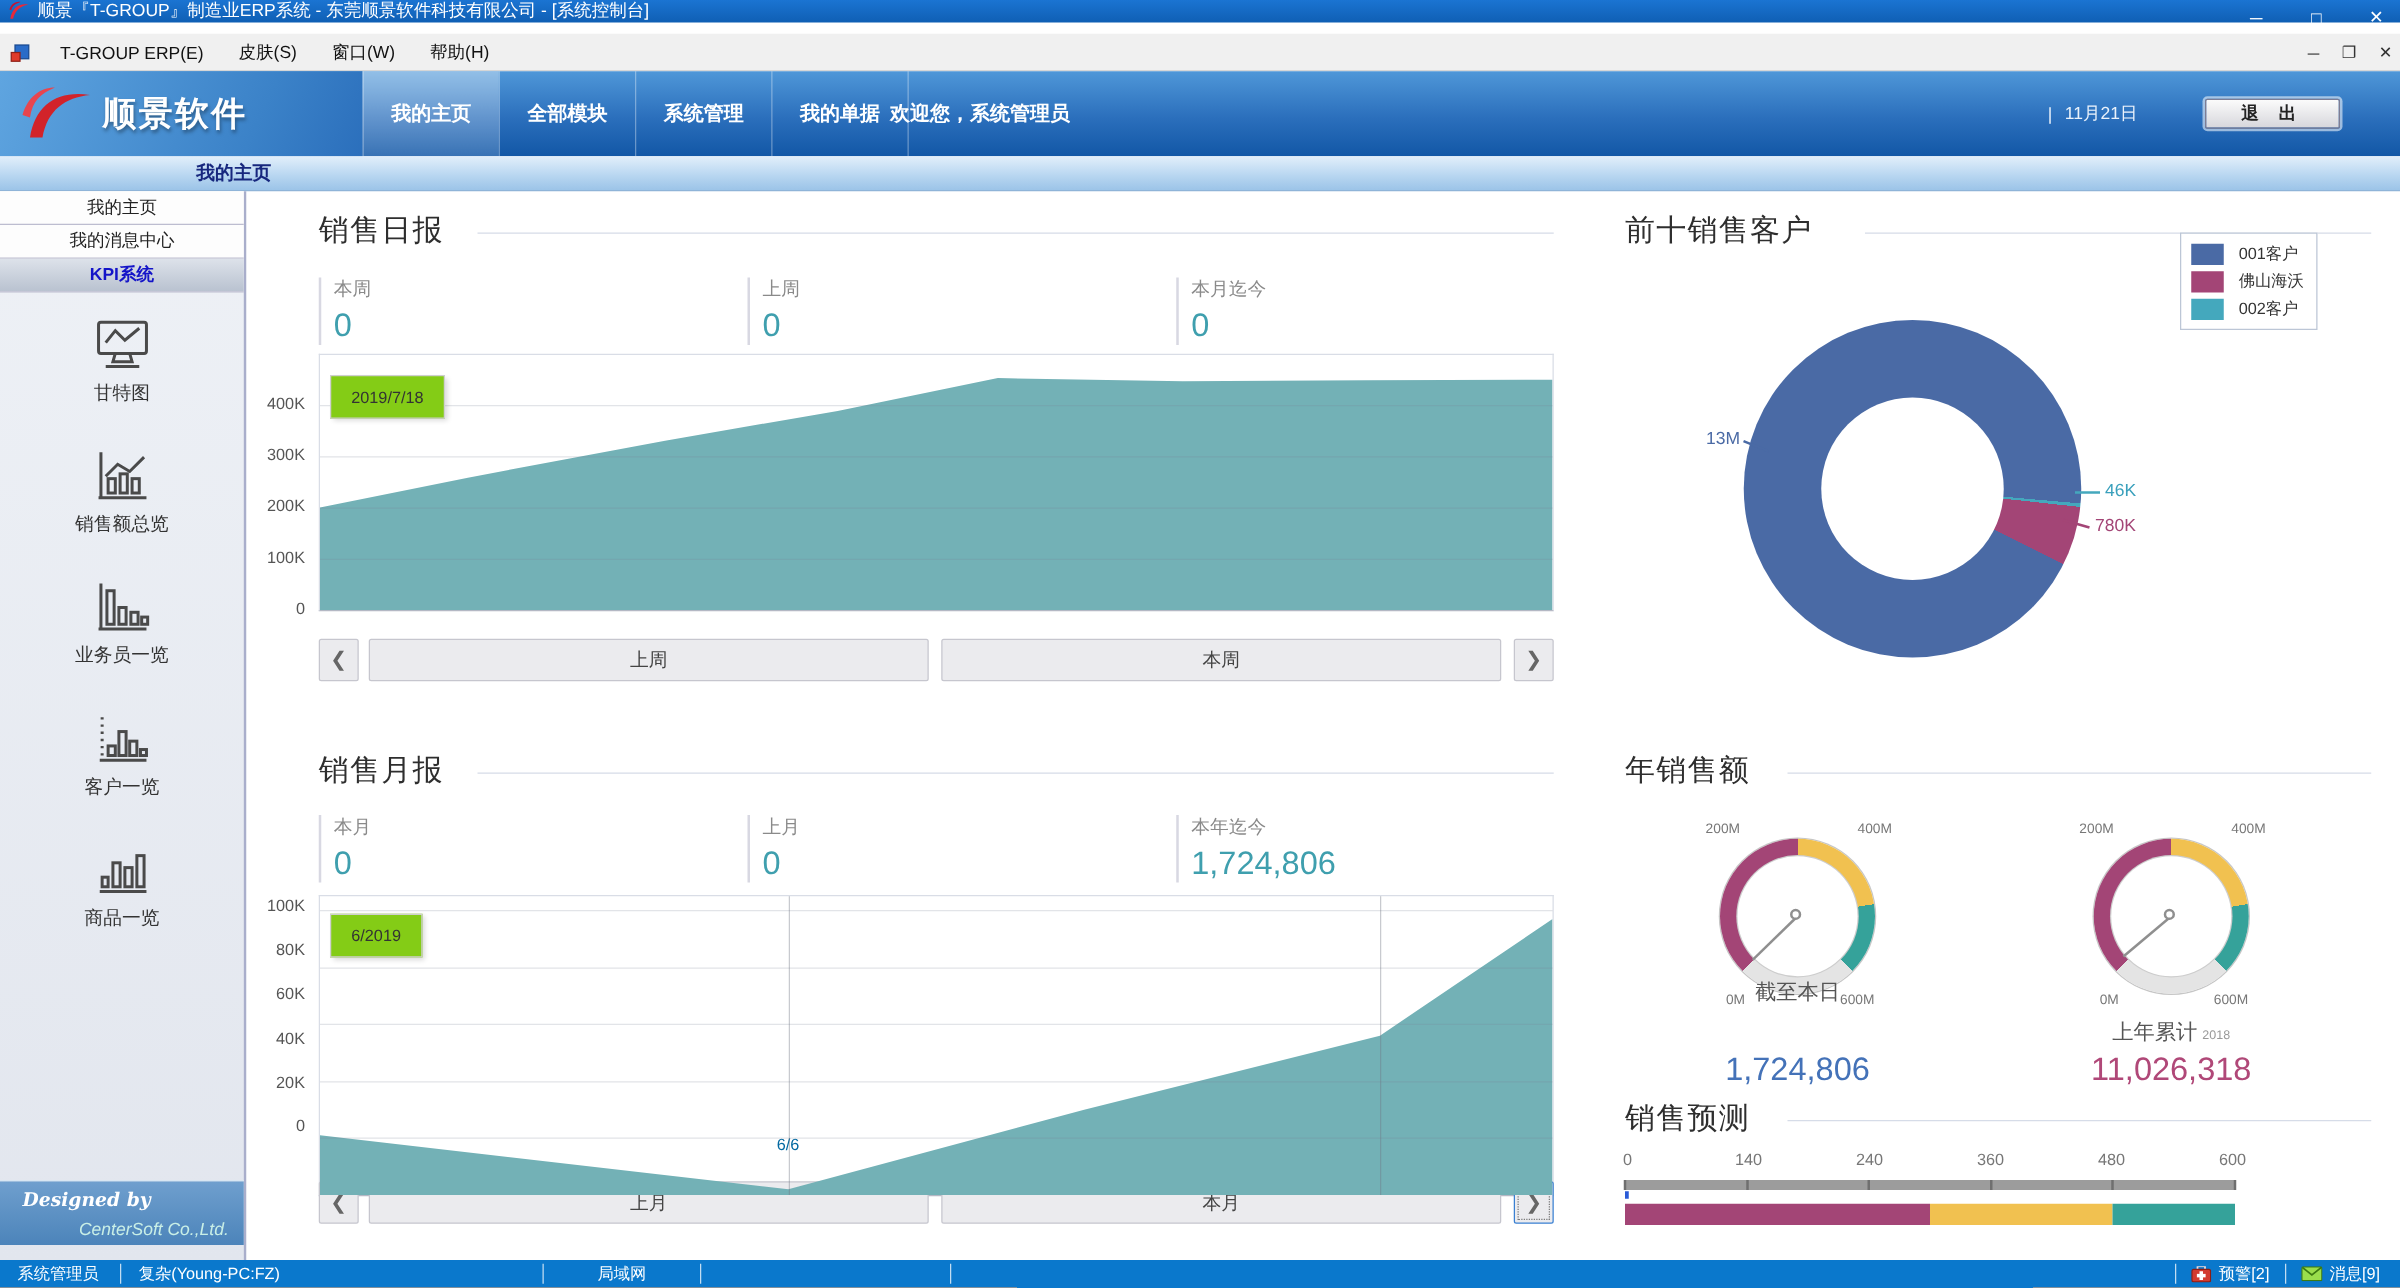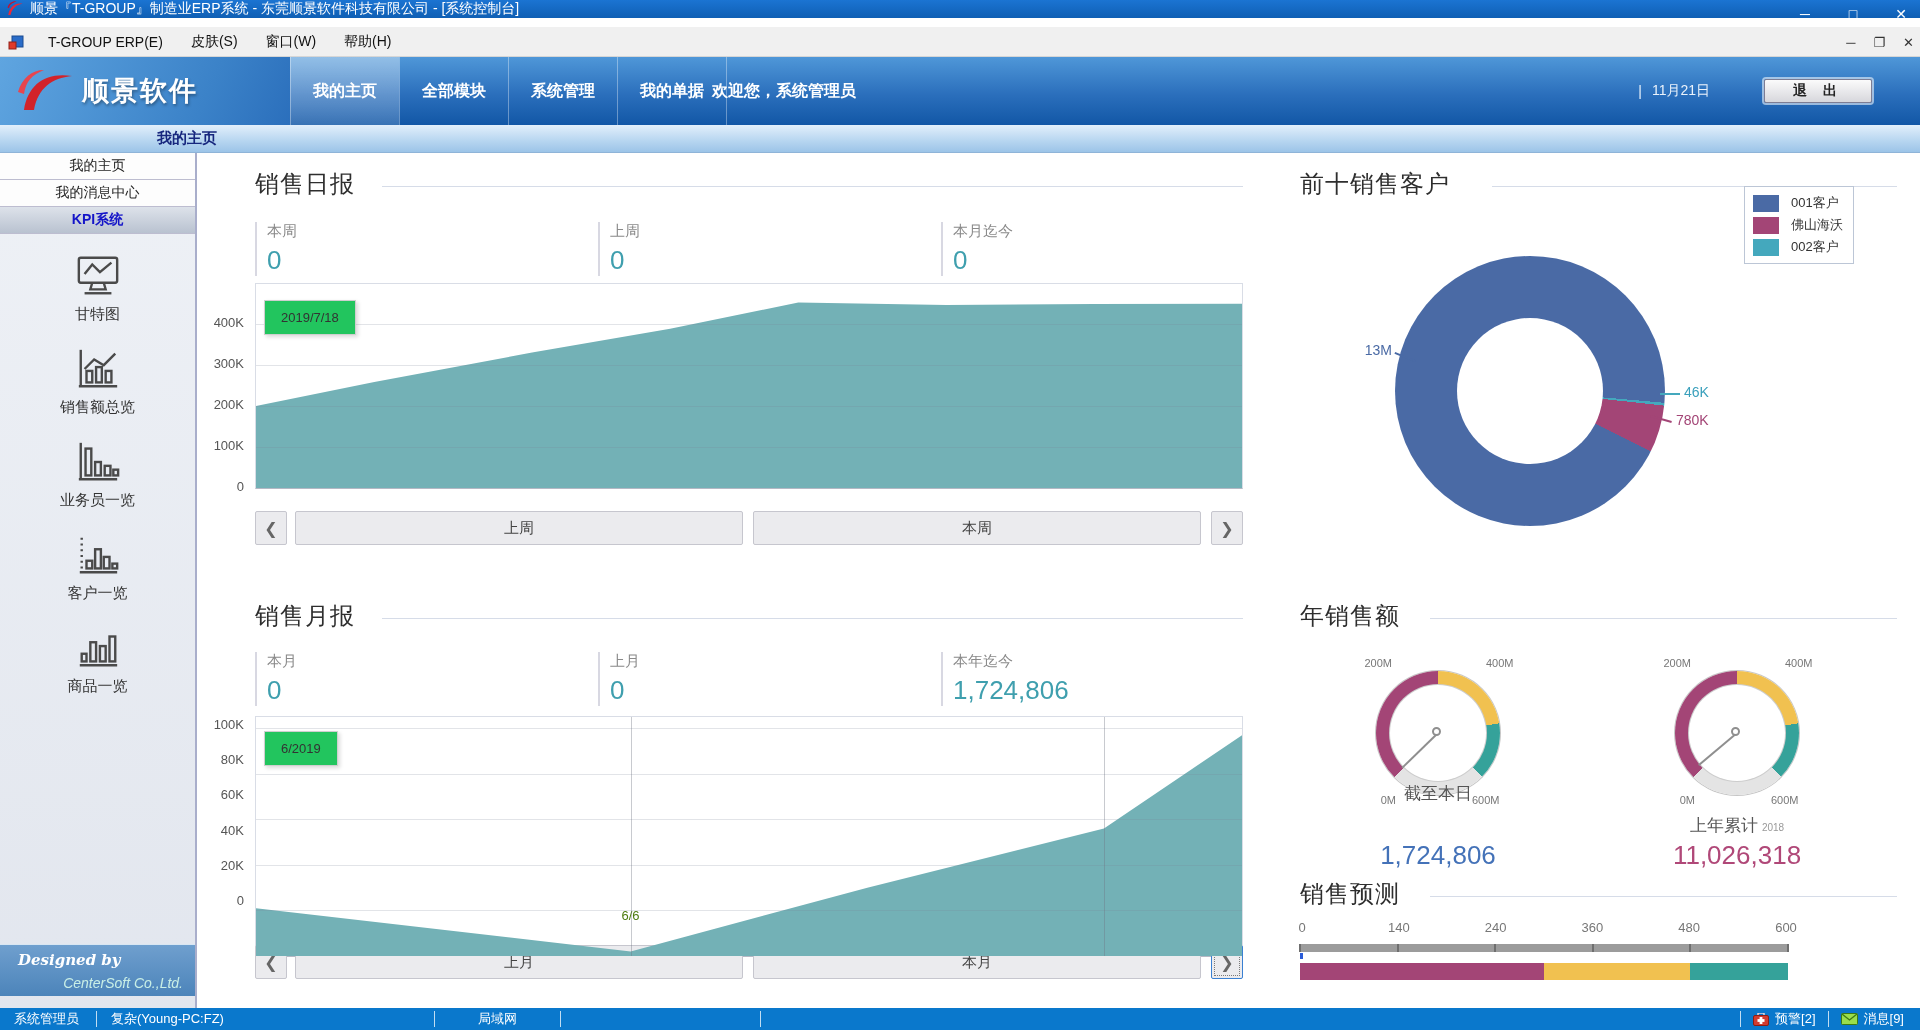--- a/index.html
+++ b/index.html
@@ -42,43 +42,43 @@
   .crumbbar{position:absolute;left:0;top:125px;width:1920px;height:28px;
     background:linear-gradient(180deg,#e2effb 0%,#b6d5f0 60%,#9cc4e8 100%);border-bottom:1px solid #8fb4d8;}
   .crumb{position:absolute;left:157px;top:4px;font-size:15px;font-weight:bold;color:#17277e;}
 
   
   .sidebar{position:absolute;left:0;top:153px;width:197px;height:855px;
     background:linear-gradient(180deg,#eef1f6,#e2e6ee);border-right:2px solid #a9aecb;}
   .side-row{height:27px;display:flex;align-items:center;justify-content:center;font-size:14px;color:#222;
     background:#fdfdfd;border-bottom:1px solid #bdbdd0;}
   .side-row.active{background:linear-gradient(180deg,#dde2ea,#b9c2d0);color:#1414c8;font-weight:bold;}
-  .side-tools{position:absolute;left:0;top:84px;width:195px;display:flex;flex-direction:column;align-items:center;padding-top:16px;}
+  .side-tools{position:absolute;left:0;top:84px;width:195px;display:flex;flex-direction:column;align-items:center;padding-top:16px;gap:12px;}
   .tool{display:flex;flex-direction:column;align-items:center;margin-bottom:22px;}
   .tool svg{width:46px;height:46px;}
   .tool .tool-label{margin-top:6px;font-size:15px;color:#333;}
   .designed{position:absolute;left:0;bottom:12px;width:195px;height:52px;
     background:linear-gradient(180deg,#6f9fce,#4c84ba);border-top:1px solid #d8e6f2;}
   .designed .d1{position:absolute;left:18px;top:6px;color:#fff;font-size:15px;font-style:italic;font-weight:bold;font-family:"DejaVu Serif","Liberation Serif",serif;}
   .designed .d2{position:absolute;right:12px;bottom:5px;color:#c9efe6;font-size:14px;font-style:italic;}
 
   
   .section-title{position:absolute;font-size:24px;color:#2e2e2e;font-weight:500;letter-spacing:1px;}
   .section-line{position:absolute;height:1px;background:#d6dce8;}
   .stat-col{position:absolute;border-left:2px solid #d8d8e2;padding-left:10px;width:300px;}
   .stat-label{font-size:15px;color:#8a8a8a;}
   .stat-value{font-size:26px;color:#3f9fae;margin-top:4px;}
 
   .plot{position:absolute;background:#fff;border:1px solid #d9dde6;border-bottom:1px solid #b4b8c4;}
   .gridline-h{position:absolute;left:0;width:100%;height:1px;background:rgba(125,130,150,.22);z-index:3;}
   .gridline-v{position:absolute;top:0;height:100%;width:1px;background:rgba(110,115,130,.38);z-index:3;}
   .area-svg{position:absolute;left:0;top:0;width:100%;height:100%;z-index:2;}
   .ytick{position:absolute;right:6px;font-size:13px;color:#555;}
-  .xlabel{position:absolute;font-size:13px;color:#4d7c0f;transform:translateX(-50%);}
-  .tooltip{position:absolute;z-index:5;background:#22c55e;border:1px solid #cfcfcf;box-shadow:2px 2px 4px rgba(0,0,0,.15);
+  .xlabel{position:absolute;font-size:13px;color:#0369a1;transform:translateX(-50%);}
+  .tooltip{position:absolute;z-index:5;background:#84cc16;border:1px solid #cfcfcf;box-shadow:2px 2px 4px rgba(0,0,0,.15);
     padding:9px 16px;font-size:13px;color:#333;}
   .nav-btn{position:absolute;height:34px;background:#ebebee;border:1px solid #c6c6ce;border-radius:2px;
     display:flex;align-items:center;justify-content:center;font-size:15px;color:#444;}
   .nav-arrow{width:32px;font-size:16px;color:#666;font-weight:bold;}
   .nav-btn.focused{border:1px solid #3a80d2;outline:1px dotted #7a7a7a;outline-offset:-4px;}
 
   
   .donut{position:absolute;border-radius:50%;}
   .donut-hole{position:absolute;background:#fff;border-radius:50%;}
   .legend-box{position:absolute;border:1px solid #bcc6d6;background:#fff;padding:5px 10px 5px 8px;}

